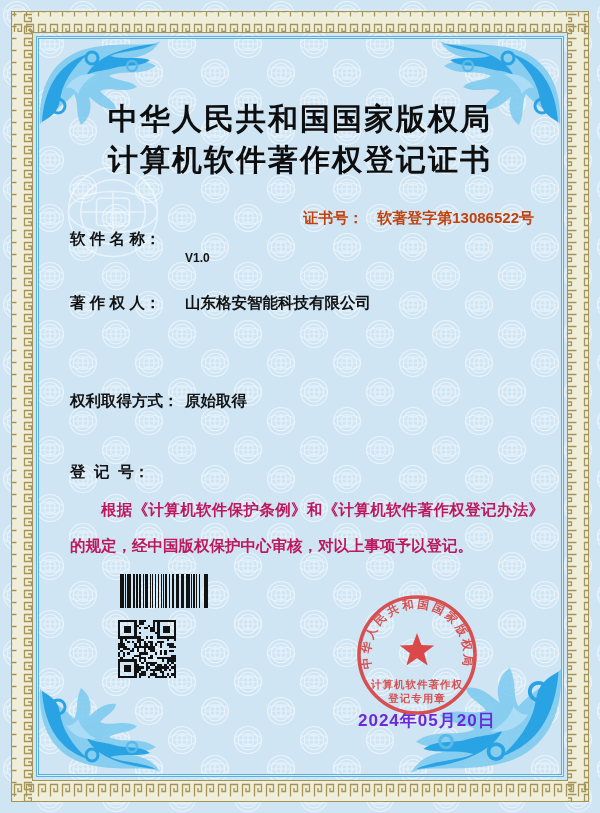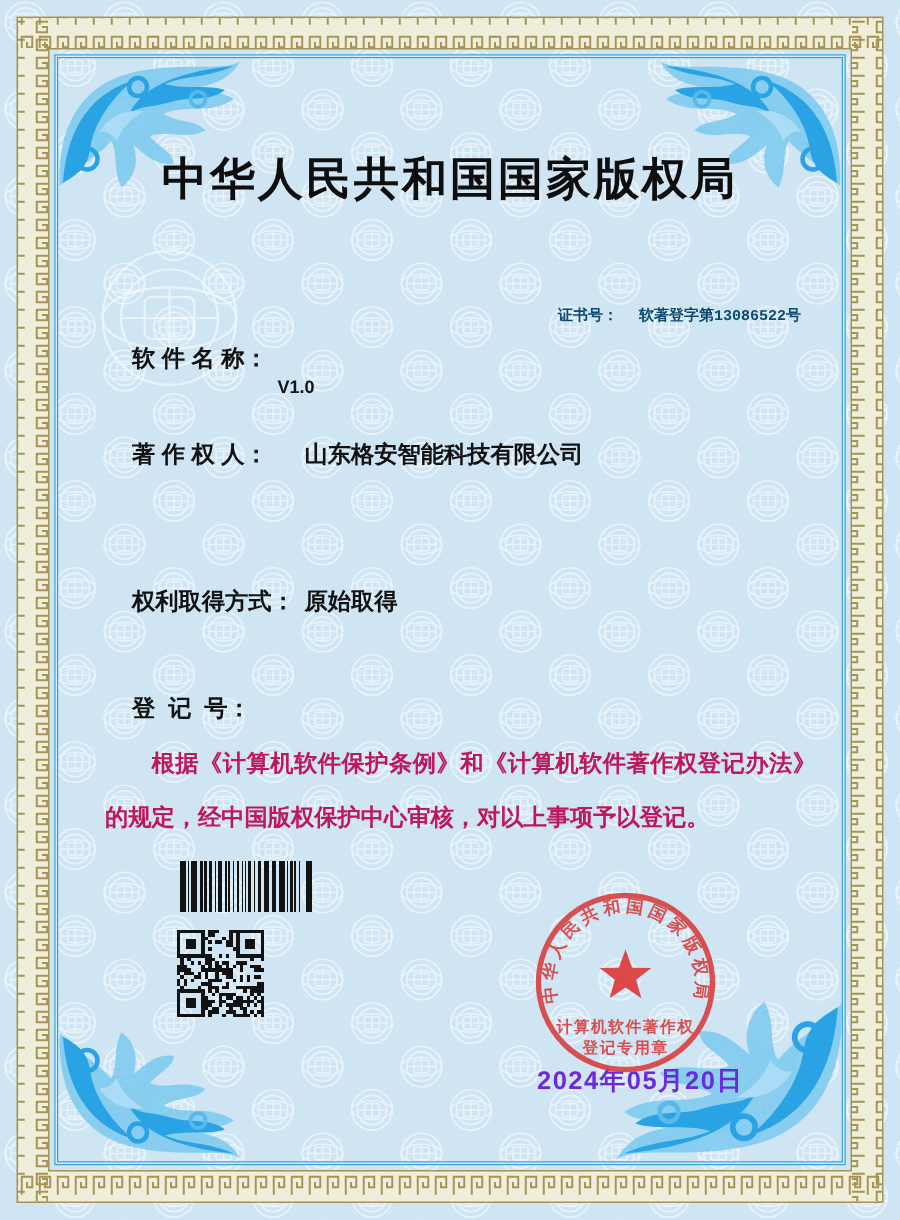--- a/index.html
+++ b/index.html
@@ -15,24 +15,24 @@
   .seal-wrap{position:absolute;left:352px;top:590px;width:132px;height:132px;z-index:3;opacity:.92;}
   .title{
     position:absolute;left:0;width:600px;text-align:center;
     font-family:"Liberation Serif",serif;font-weight:bold;
     font-size:30px;letter-spacing:2px;color:#0e0e0e;white-space:pre;
   }
   .title1{top:99px;}
   .title2{top:140px;}
   .certno{
     position:absolute;top:192px;right:66px;
-    font-size:10px;font-weight:bold;color:#0c4a6e;white-space:pre;font-family:Liberation Mono, monospace;
+    font-size:15px;font-weight:bold;color:#c2410c;white-space:pre;
   }
   .certno .gap{display:inline-block;width:14px;}
-  .row{position:absolute;left:70px;width:480px;height:22px;font-size:15.5px;font-weight:bold;margin-left:18px;}
+  .row{position:absolute;left:70px;width:480px;height:22px;font-size:15.5px;font-weight:bold;}
   .row .lbl{position:absolute;left:0;top:0;white-space:pre;}
   .row .val{position:absolute;left:115px;top:0;white-space:pre;}
   .val-line2{position:absolute;left:185px;top:251px;font-size:12px;font-weight:bold;white-space:pre;}
   .r1{top:229px;} .r2{top:293px;} .r3{top:391px;} .r4{top:427px;} .r5{top:462px;text-decoration:underline;}
   .statement{
     position:absolute;left:70px;top:492px;width:474px;
     font-size:15.5px;font-weight:bold;line-height:36px;
     text-align:justify;text-indent:2em;color:#be185d;
   }
   .barcode{position:absolute;left:120px;top:574px;width:88px;height:34px;z-index:2;}
@@ -106,20 +106,21 @@
   <g>
     <use href="#fl" transform="translate(36,36)"></use>
     <use href="#fl" transform="translate(564,36) scale(-1,1)"></use>
     <use href="#fl" transform="translate(36,777) scale(1,-1)"></use>
     <use href="#fl" transform="translate(566,779) scale(-1.25,-1.25)"></use>
   </g>
 </svg>
 
 <div class="layer content">
   <div class="title title1">中华人民共和国国家版权局</div>
+  <div class="title title2">计算机软件著作权登记证书</div>
 
   <div class="certno">
     <span>证书号：</span><span class="gap"></span><span>软著登字第13086522号</span>
   </div>
 
   <div class="row r1">
     <span class="lbl">软 件 名 称：</span>
   </div>
   <div class="val-line2">V1.0</div>
 

